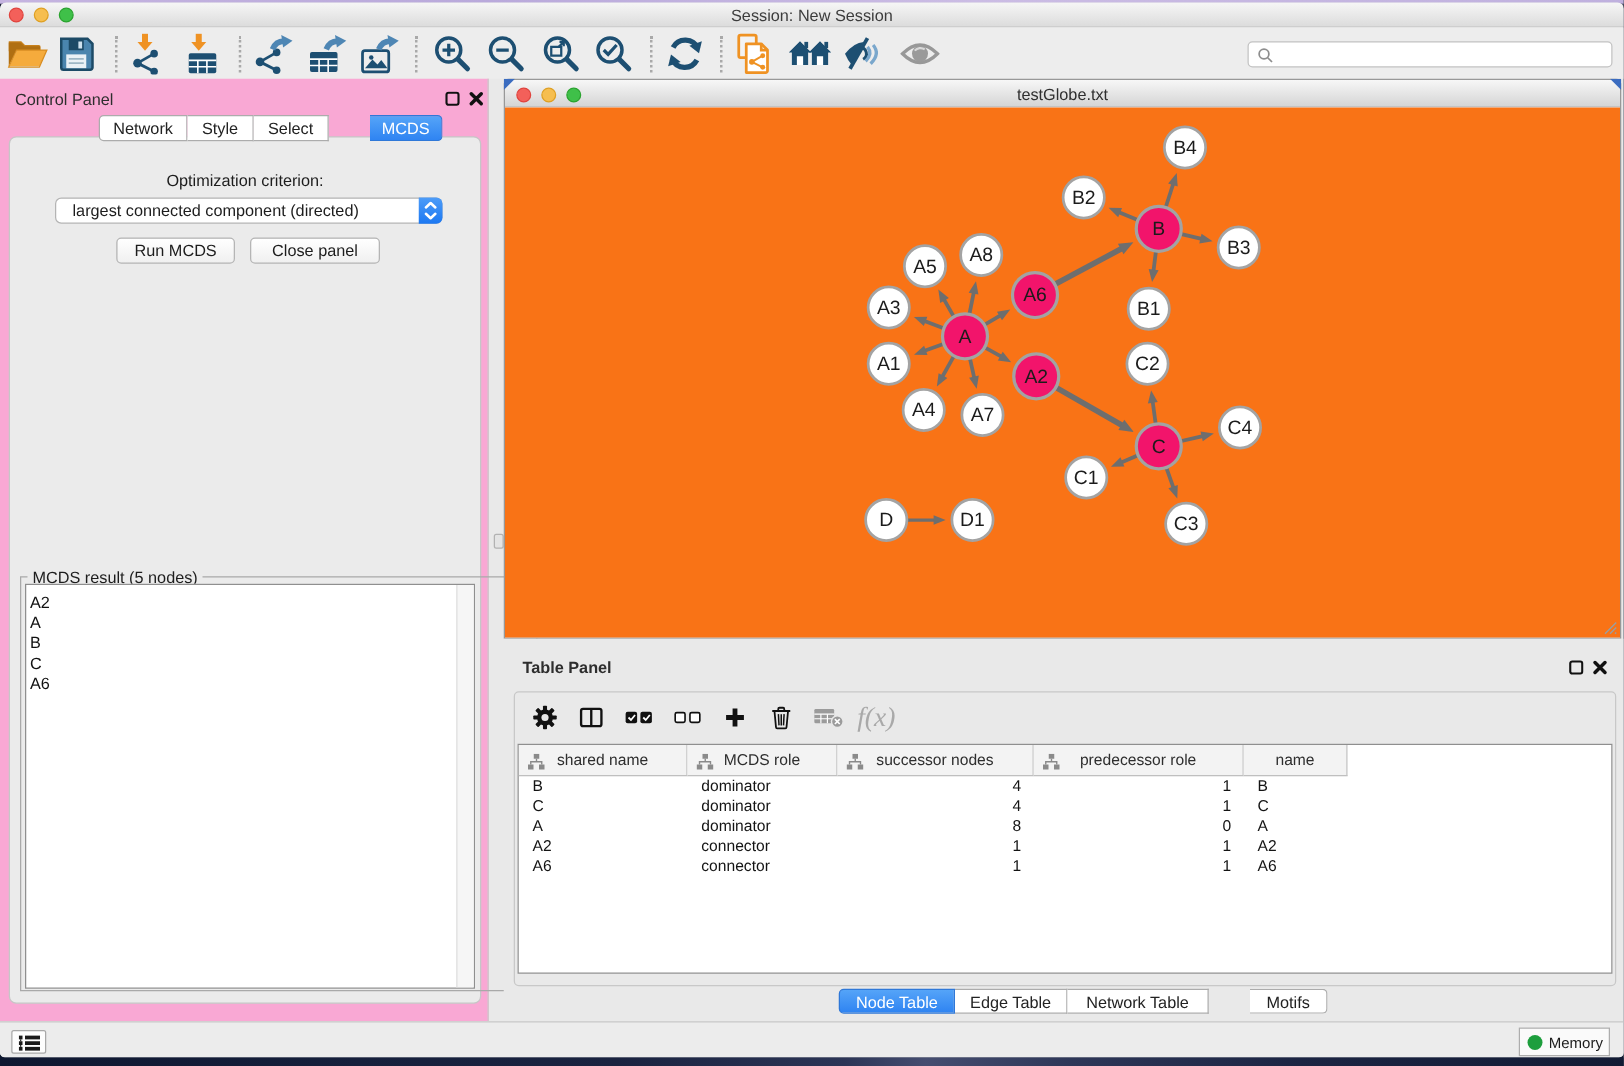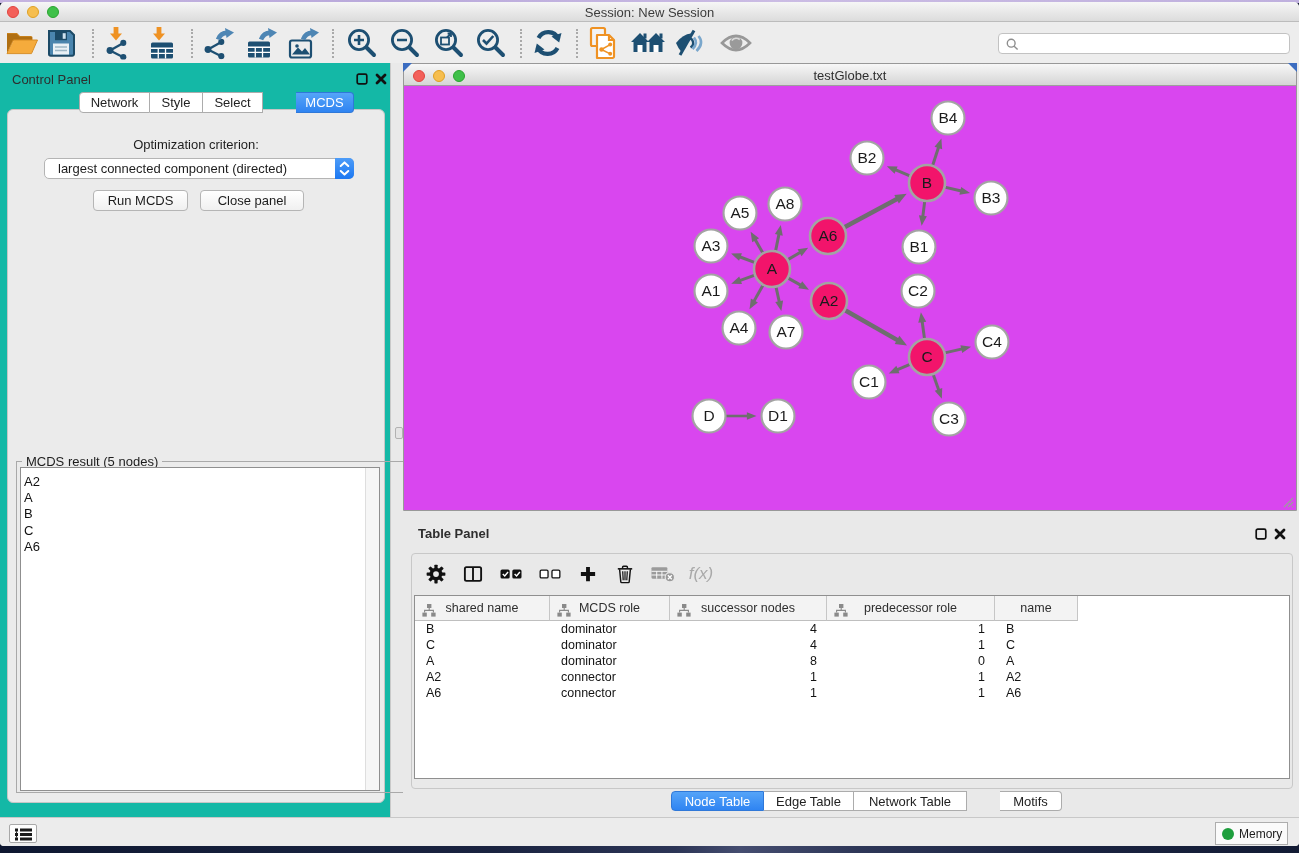--- a/index.html
+++ b/index.html
@@ -34,21 +34,21 @@
   .tool-icon svg { display:block; }
   .tool-sep { position:absolute; top:7px; height:29px; width:0;
      border-left:2px dotted #a9a9a9; }
   #search-box { left:998px; top:11px; width:292px; height:21px; background:#fff;
      border:1px solid #c2c2c2; border-radius:4px; }
   #search-box svg { position:absolute; left:7px; top:4px; }
   #search-input { position:absolute; left:22px; top:1px; width:264px; height:17px;
      border:none; outline:none; font-size:12px; background:transparent; }
 
   
-  #control-panel { left:0; top:61px; width:391px; height:754px; background:#14b8a6;
+  #control-panel { left:0; top:61px; width:391px; height:754px; background:#f9a8d4;
      border-right:1px solid #c9c9c9; }
   .panel-title { font-size:13px; color:#2e2e2e; }
   #cp-title { left:12px; top:9px; }
   .win-btns { position:absolute; display:flex; gap:7px; align-items:center; }
   #cp-btns { right:3px; top:10px; }
   .float-ic, .close-ic { display:block; }
 
   
   .seg-tabs { position:absolute; display:flex; z-index:3; }
   .seg { height:21px; background:#fff; border:1px solid #acacac; border-left:none;
@@ -96,34 +96,34 @@
      border:1px solid #b2b2b2; border-radius:2px; }
 
   
   #net-window { left:403px; top:61px; width:894px; height:448px; background:#fff;
      border:1px solid #989898; border-radius:4px 4px 0 0; }
   #net-titlebar { left:0; top:0; width:892px; height:22px;
      background:linear-gradient(#f7f7f7,#d5d5d5); border-bottom:1px solid #9e9e9e;
      border-radius:4px 4px 0 0; }
   #net-title { width:100%; text-align:center; top:4px; font-size:13px; color:#2f2f2f; }
   .corner-blue { position:absolute; width:9px; height:9px; }
-  #net-canvas { left:0; top:22px; width:892px; height:424px; background:#d946ef; }
+  #net-canvas { left:0; top:22px; width:892px; height:424px; background:#f97316; }
   #graph-svg { position:absolute; left:0; top:0; }
   #net-grip { right:2px; bottom:2px; width:11px; height:11px; }
 
   
   #table-panel { left:403px; top:509px; width:896px; height:306px; background:#e9e9e9; }
   #tp-title { left:15px; top:15px;font-weight:bold; }
   #tp-btns { right:13px; top:17px; }
   #tp-box { left:8px; top:42px; width:882px; height:236px; background:#e9e9e9;
      border:1px solid #c8c8c8; border-radius:4px; }
   #tp-toolbar { position:absolute; left:0; top:0; width:100%; height:40px; }
   #tp-toolbar .tool-icon { top:20px; }
-  .fx-label { font-family:Liberation Sans, sans-serif; font-style:italic;
-     font-size:17px; color:#a9a9a9; }
+  .fx-label { font-family:Liberation Serif, serif; font-style:italic;
+     font-size:22px; color:#a9a9a9; }
   #data-table { left:2px; top:41px; width:876px; height:184px; background:#fff;
      border:1px solid #8f8f8f; overflow:hidden; }
   #thead { position:absolute; left:0; top:0; height:25px; }
   .th { position:absolute; top:0; height:25px; background:#f3f3f3;
      border-right:1px solid #c6c6c6; border-bottom:1px solid #bfbfbf; }
   .th-label { position:absolute; width:100%; text-align:center; top:5px;
      font-size:12.5px; color:#2e2e2e; }
   .th-icon { position:absolute; left:7px; top:7px; }
   #tbody { position:absolute; left:0; top:25px; width:100%; }
   .tr { position:absolute; left:0; height:16px; width:876px; }

